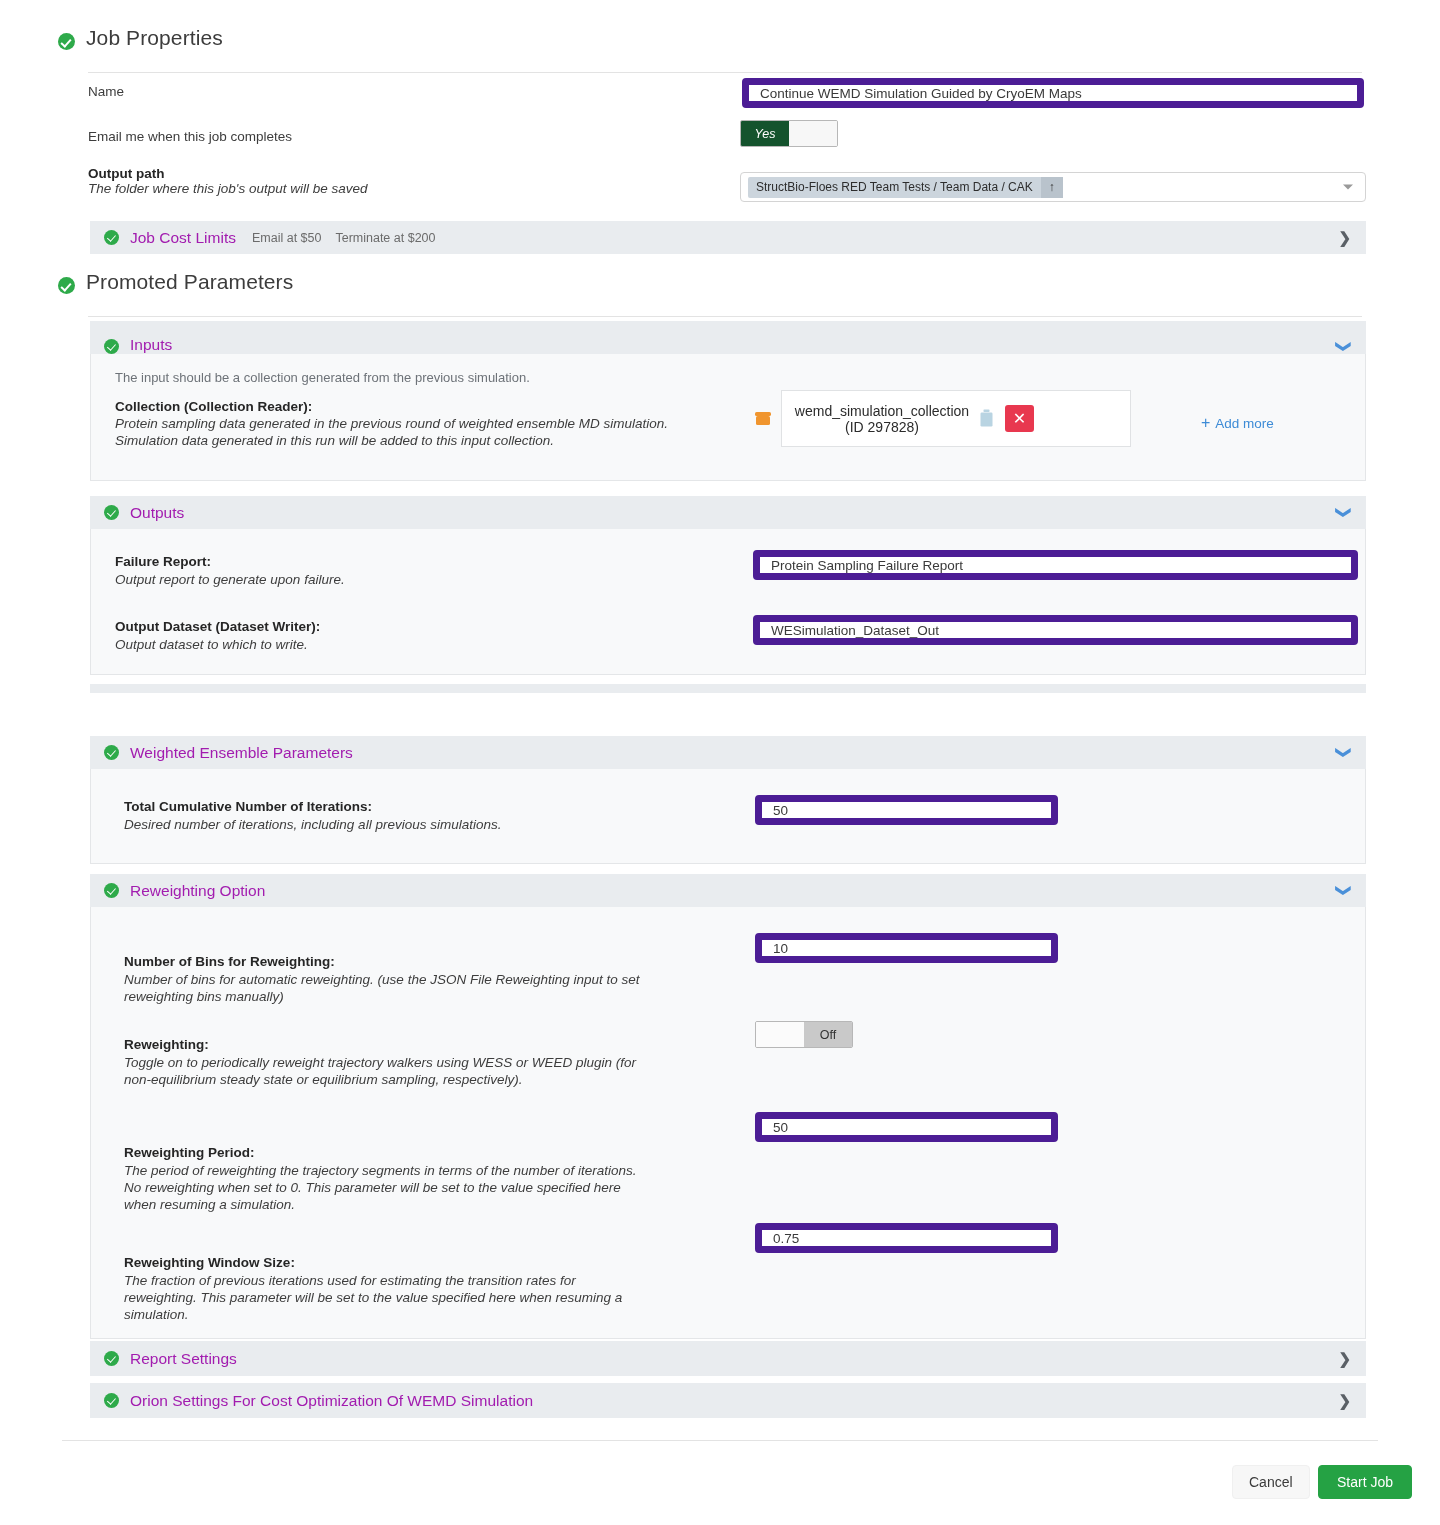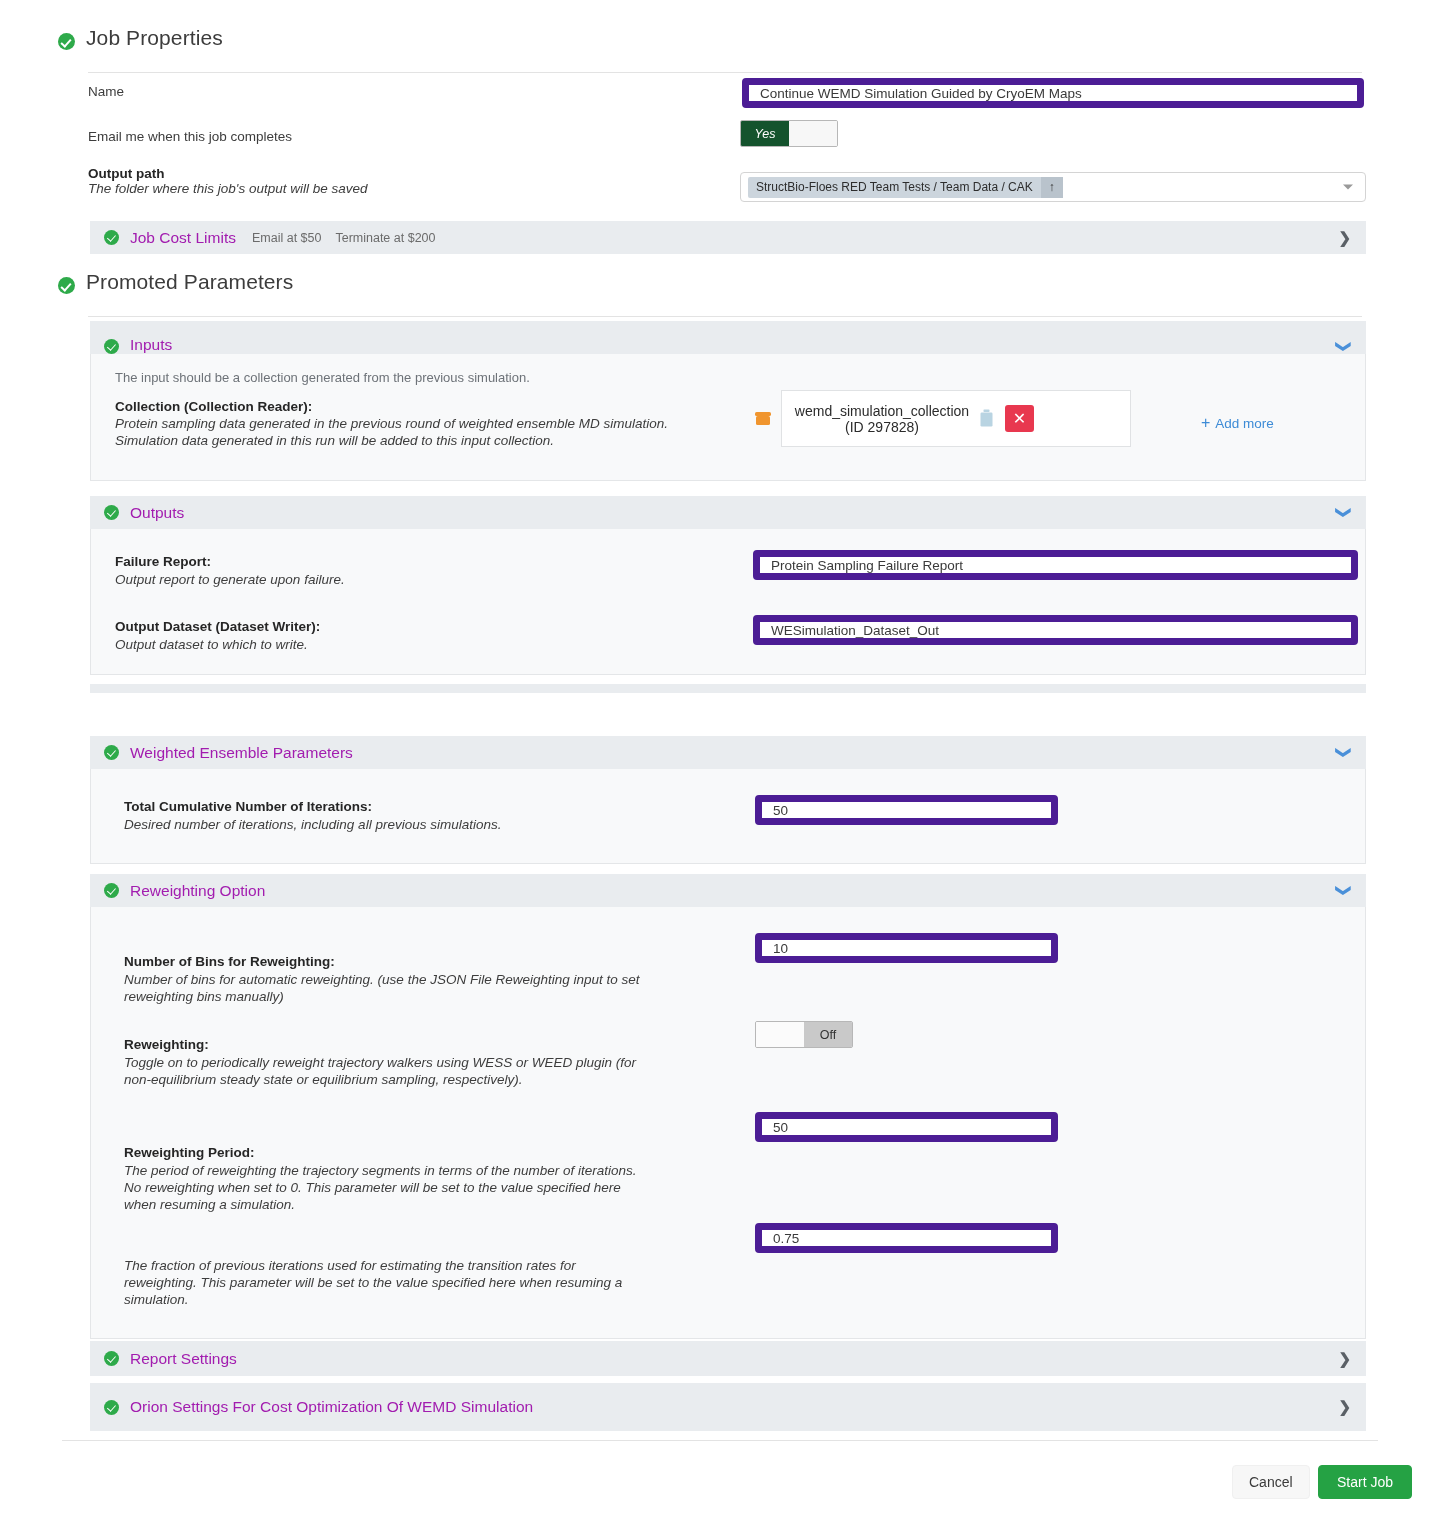--- a/index.html
+++ b/index.html
@@ -312,37 +312,38 @@
       <div style="font-weight:bold; font-size:13.5px; color:#262626;">Reweighting Period:</div>
       <div style="font-style:italic; font-size:13.5px; color:#3d3d3d; margin-top:3px;">The period of reweighting the trajectory segments in terms of the number of iterations.</div>
       <div style="font-style:italic; font-size:13.5px; color:#3d3d3d; margin-top:2px;">No reweighting when set to 0. This parameter will be set to the value specified here</div>
       <div style="font-style:italic; font-size:13.5px; color:#3d3d3d; margin-top:2px;">when resuming a simulation.</div>
     </div>
     <div class="txtbox" style="position:absolute; left:664px; top:205px; width:303px;">
       <span>50</span>
     </div>
 
     <div style="position:absolute; left:33px; top:348px; width:620px;">
+      <div style="font-weight:bold; font-size:13.5px; color:#262626;">Reweighting Window Size:</div>
       <div style="font-style:italic; font-size:13.5px; color:#3d3d3d; margin-top:3px;">The fraction of previous iterations used for estimating the transition rates for</div>
       <div style="font-style:italic; font-size:13.5px; color:#3d3d3d; margin-top:2px;">reweighting. This parameter will be set to the value specified here when resuming a</div>
       <div style="font-style:italic; font-size:13.5px; color:#3d3d3d; margin-top:2px;">simulation.</div>
     </div>
     <div class="txtbox" style="position:absolute; left:664px; top:316px; width:303px;">
       <span>0.75</span>
     </div>
   </div>
 
   <div class="bar" style="position:absolute; left:90px; top:1341px; width:1276px; height:35px;">
     <span class="check sm"></span>
     <span class="bar-title">Report Settings</span>
     <span class="spacer"></span>
     <span class="chev-right">❯</span>
   </div>
 
-  <div class="bar" style="position:absolute; left:90px; top:1383px; width:1276px; height:48px;">
+  <div class="bar" style="position:absolute; left:90px; top:1383px; width:1276px; height:35px;">
     <span class="check sm"></span>
     <span class="bar-title">Orion Settings For Cost Optimization Of WEMD Simulation</span>
     <span class="spacer"></span>
     <span class="chev-right">❯</span>
   </div>
 
   <div class="hr-footer" style="position:absolute; left:62px; top:1440px; width:1316px;"></div>
 
   <div class="btn btn-cancel" style="position:absolute; left:1232px; top:1465px;">
     <span>Cancel</span>

